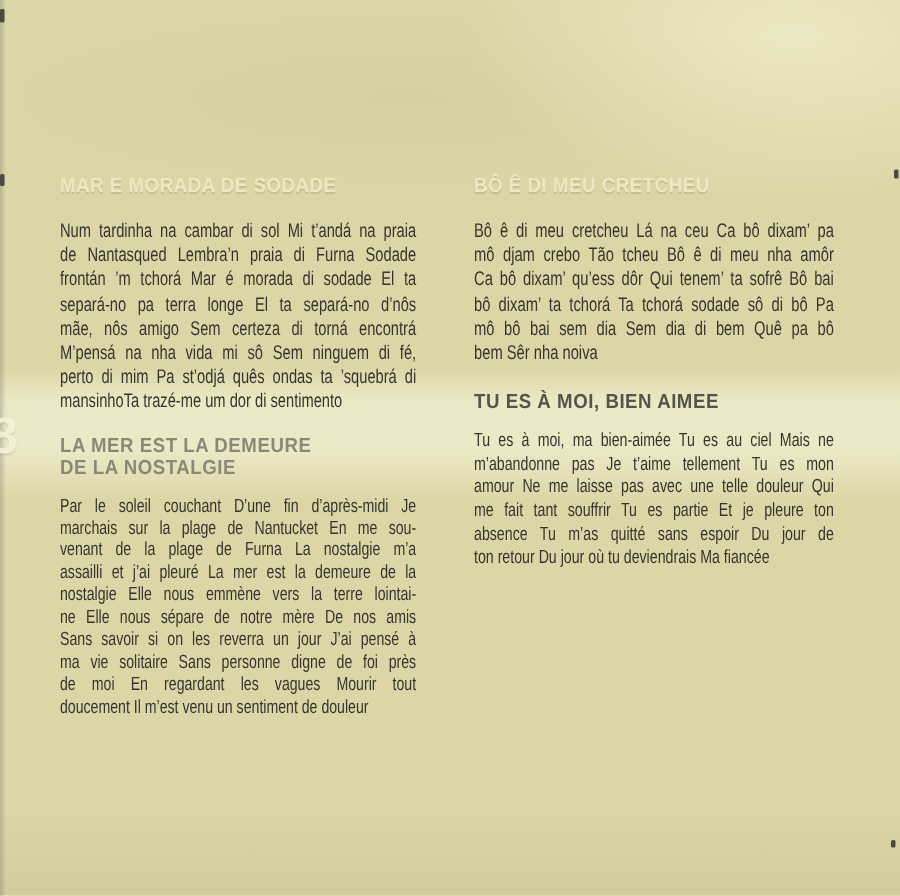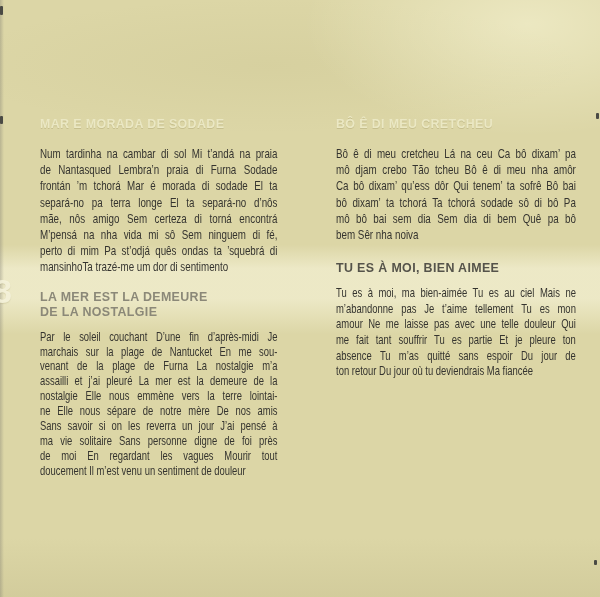--- a/index.html
+++ b/index.html
@@ -41,21 +41,21 @@
 
   .page-number {
     position: absolute; left: -7px; top: 272px;
     font-size: 34px; font-weight: bold;
     color: rgba(247,245,222,0.85);
     text-shadow: 0 1px 1px rgba(160,152,100,0.25);
   }
 
   .col { position: absolute; top: 116px; }
   .col-left  { left: 40px;  width: 237px; }
-  .col-right { left: 336px; width: 240px; }
+  .col-right { left: 316px; width: 240px; }
 
   .heading {
     font-weight: bold; font-size: 13.5px; letter-spacing: 0.4px;
     white-space: nowrap; transform: scaleX(0.92); transform-origin: 0 0;
     line-height: 15px;
   }
   .heading.faint {
     color: #ebe8c4;
     text-shadow: 0 1px 0 rgba(158,150,98,0.35);
   }

